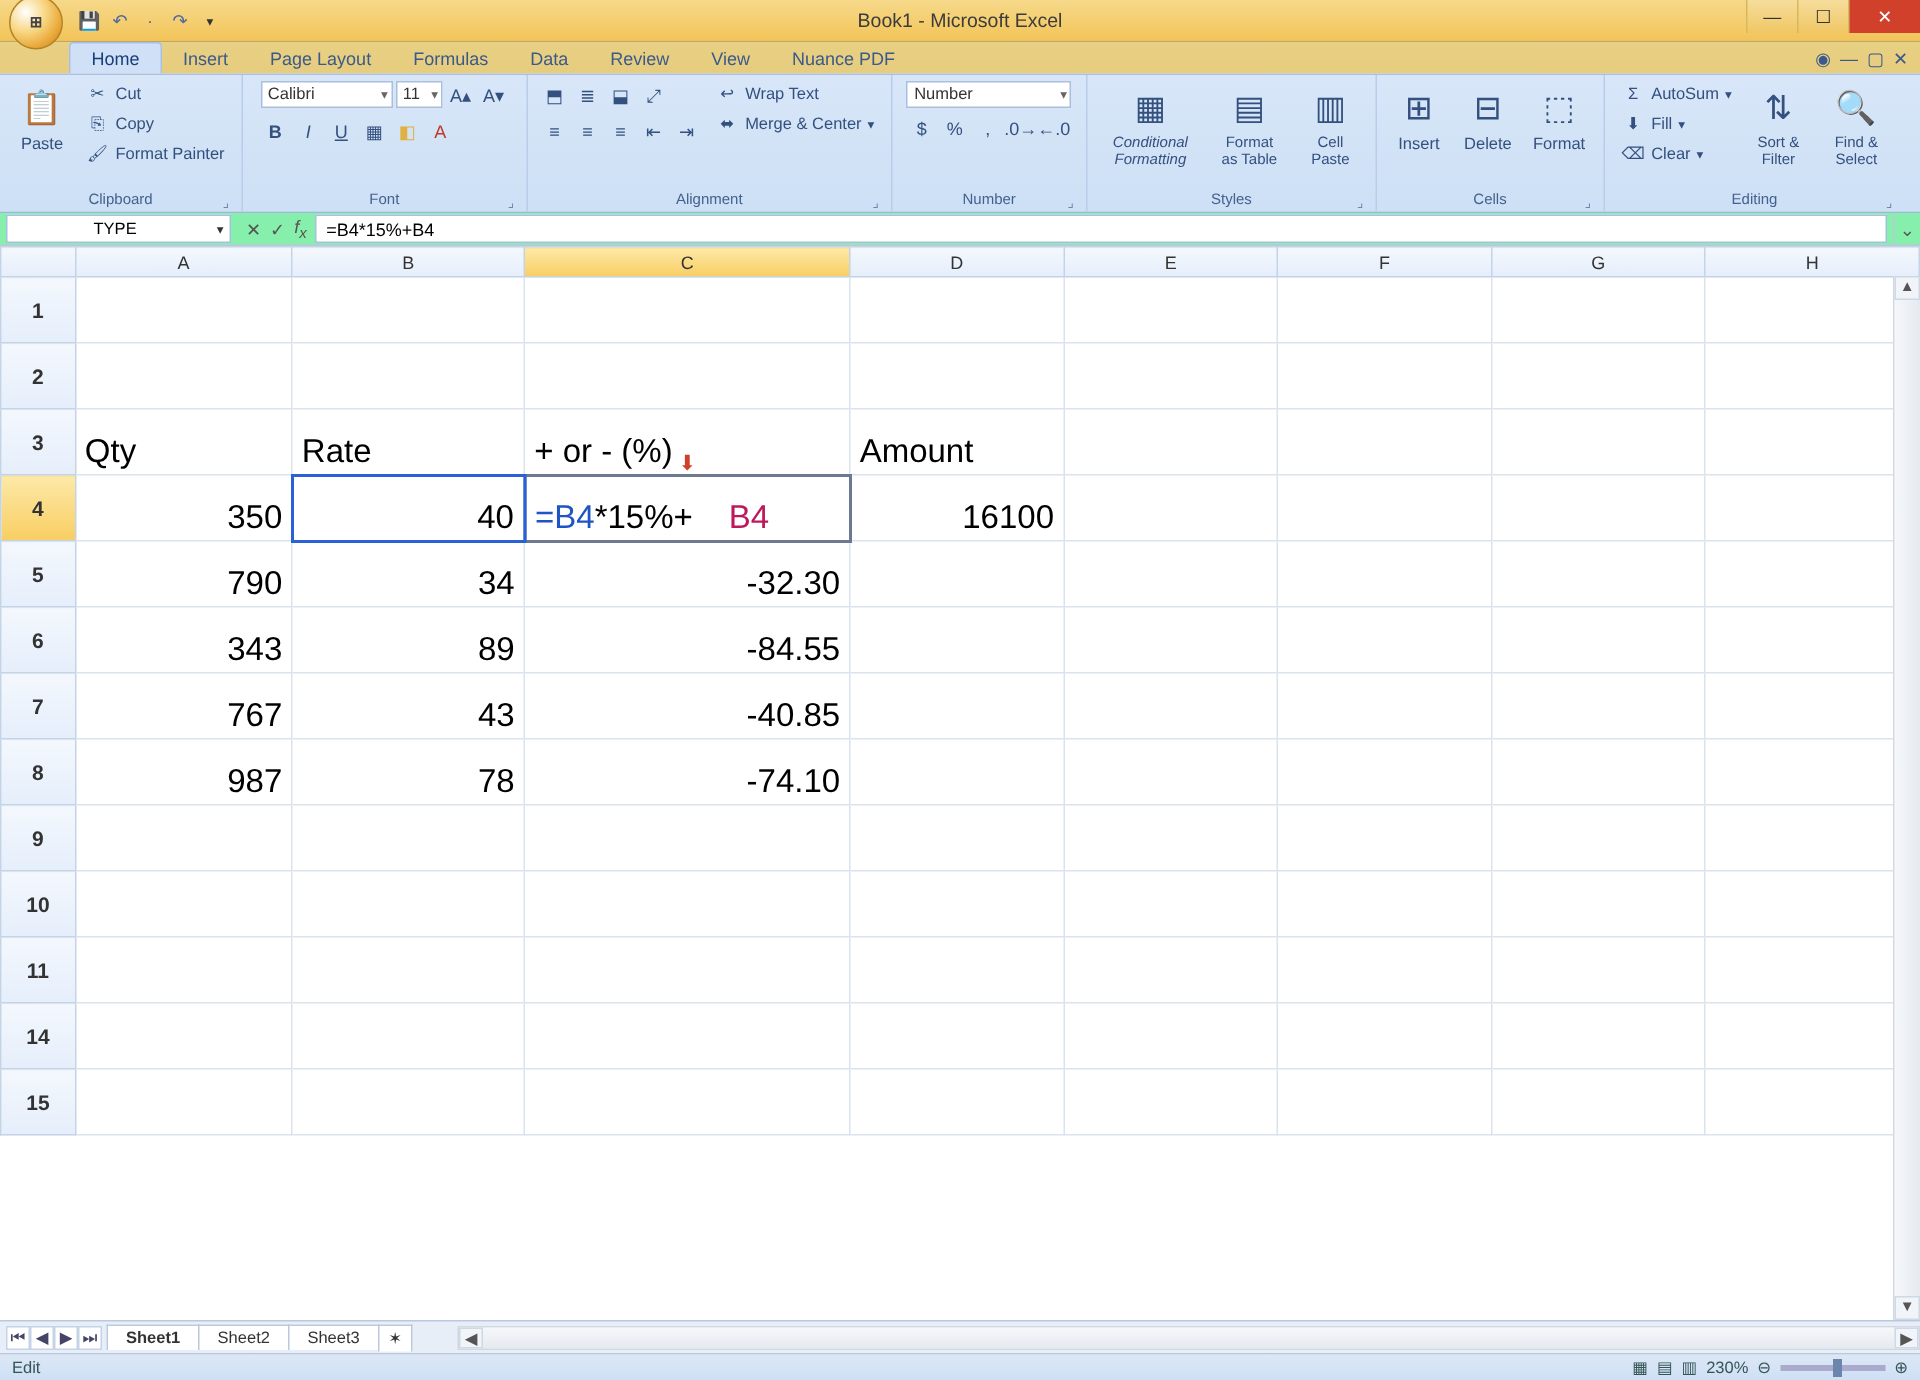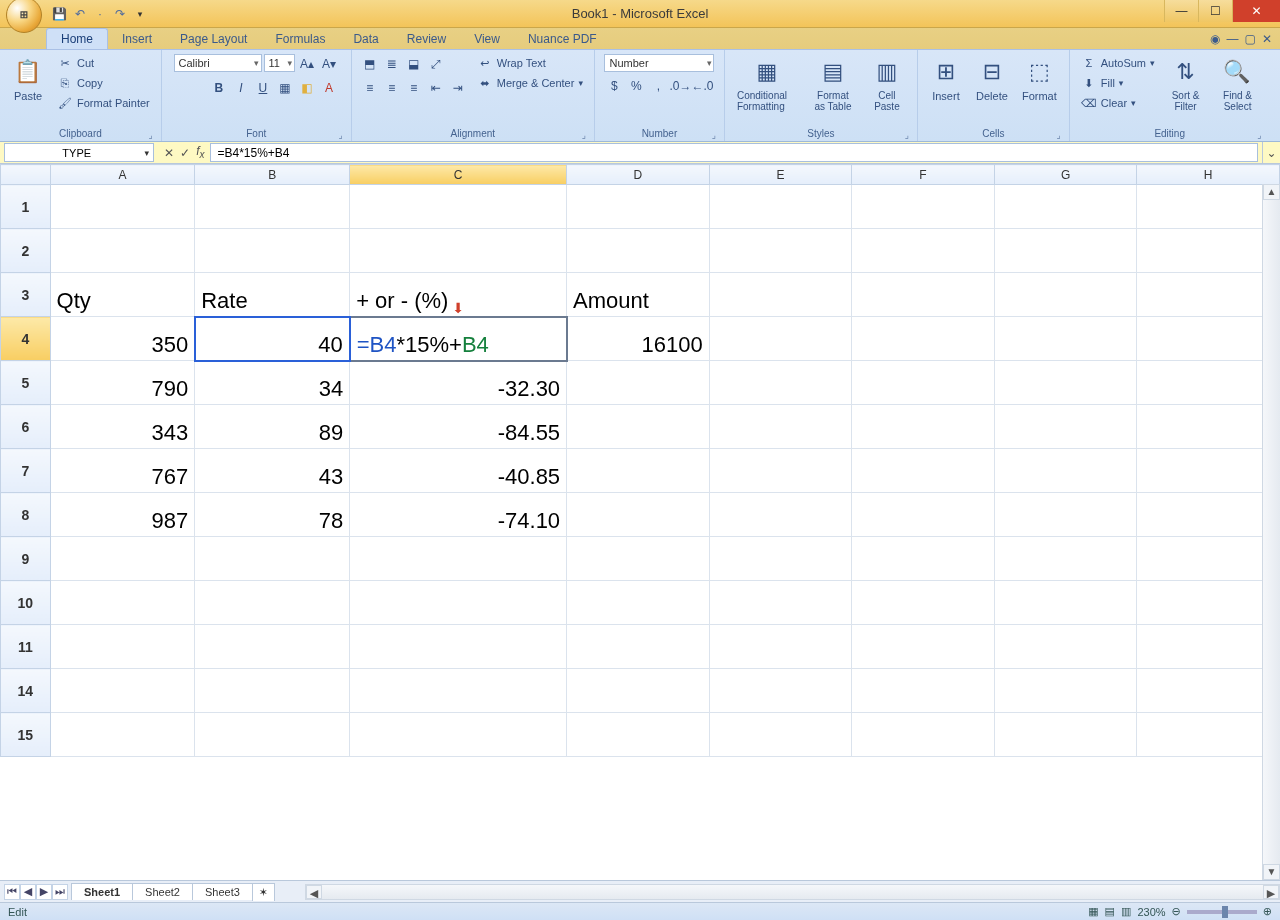--- a/index.html
+++ b/index.html
@@ -29,21 +29,21 @@
   .btncol { display:flex; flex-direction:column; gap:2px; font-size:11px; color:#33507f;}
   .btncol .row {display:flex; align-items:center; gap:4px; padding:1px 3px; white-space:nowrap;}
   .bigbtn { display:flex; flex-direction:column; align-items:center; font-size:11px; color:#33507f; padding:2px 4px; gap:2px;}
   .icon { display:inline-block; width:16px; height:16px; text-align:center; line-height:16px;}
   .iconL { width:32px; height:32px; font-size:22px; text-align:center; line-height:32px;}
   .sel { border:1px solid #a8bfdd; background:#fff; height:18px; font-size:11px; padding:0 14px 0 4px; color:#333; display:inline-flex; align-items:center; position:relative; min-width:40px;}
   .sel::after{content:"▾"; position:absolute; right:2px; color:#666; font-size:9px;}
   .fmtbtn { width:20px; height:20px; border:1px solid transparent; display:inline-flex; align-items:center; justify-content:center; color:#33507f; font-size:12px;}
   .rownogap { display:flex; gap:2px;}
   
-  .fxrow { height:22px; display:flex; align-items:stretch; border-bottom:1px solid #b9c8db; background:#fef9c3;}
+  .fxrow { height:22px; display:flex; align-items:stretch; border-bottom:1px solid #b9c8db; background:#86efac;}
   .namebox { width:150px; border:1px solid #a8bfdd; background:#fff; margin:1px 4px; display:flex; align-items:center; padding:0 4px; font-size:11px; position:relative;}
   .namebox .txt{flex:1; text-align:center;}
   .namebox::after{content:"▾"; color:#333; font-size:9px;}
   .fxicons { display:flex; align-items:center; gap:6px; padding:0 6px; color:#555;}
   .fxbar { flex:1; border:1px solid #a8bfdd; background:#fff; margin:1px 4px 1px 0; padding:0 6px; display:flex; align-items:center; font-size:12px;}
   .expand { width:18px; display:flex; align-items:center; justify-content:center; border-left:1px solid #b9c8db; color:#555;}
   
   .grid-wrap { position:absolute; top:164px; left:0; right:0; bottom:40px; overflow:hidden; background:#fff;}
   table.grid { border-collapse:collapse; table-layout:fixed; width:100%;}
   .colhdr th { background:linear-gradient(#f4f8fd,#e5eefb); border:1px solid #c4d3e6; font-weight:normal; color:#333; font-size:12px; height:20px;}
@@ -65,21 +65,21 @@
   .sheet-scroll { flex:1; margin-left:30px; display:flex; align-items:center;}
   .hscroll { flex:1; height:16px; background:#e5eaf0; border:1px solid #cfd8e3; display:flex;}
   .hscroll .arrow { width:16px; background:#f1f4f8; border:1px solid #cfd8e3; text-align:center; line-height:14px; color:#555;}
   .hscroll .thumb { flex:1; background:linear-gradient(#f5f7fa,#e5eaf0);}
   
   .status { position:absolute; bottom:0; left:0; right:0; height:18px; background:linear-gradient(#dce7f5,#cfe0f5); border-top:1px solid #b9c8db; display:flex; align-items:center; padding:0 8px; font-size:11px; color:#355; justify-content:space-between;}
   .status .zoom { display:flex; align-items:center; gap:6px;}
   .vscroll { position:absolute; top:184px; right:0; bottom:40px; width:18px; background:#e5eaf0; border-left:1px solid #cfd8e3; display:flex; flex-direction:column;}
   .vscroll .arrow{height:16px; background:#f1f4f8; border:1px solid #cfd8e3; text-align:center; color:#555; font-size:10px; line-height:14px;}
   .vscroll .thumb{flex:1; background:linear-gradient(90deg,#f5f7fa,#e5eaf0);}
-  .formula-colored .p1{color:#1f54c4;} .formula-colored .p2{color:#000;} .formula-colored .p3{color:#15803d;}
+  .formula-colored .p1{color:#1f54c4;} .formula-colored .p2{color:#000;} .formula-colored .p3{color:#be185d;margin-left:24px;}
 </style>
 </head>
 <body>
 
 <div class="titlebar">
   <div class="office-btn">⊞</div>
   <div class="qat">
     <span class="save">💾</span>
     <span>↶</span>
     <span>·</span>
@@ -131,21 +131,21 @@
         <div class="row">
             <span class="icon">🖌</span>
             <span>Format Painter</span>
           </div>
       </div>
     </div>
     <div class="group-label">Clipboard</div>
   </div>
 
   <div class="group" style="min-width:190px;">
-    <div class="group-body" style="flex-direction:column; gap:4px; align-items:flex-end;">
+    <div class="group-body" style="flex-direction:column; gap:4px; align-items:flex-start;">
       <div class="rownogap">
         <span class="sel" style="min-width:88px;">Calibri</span>
         <span class="sel" style="min-width:30px;">11</span>
         <span class="fmtbtn">A▴</span>
         <span class="fmtbtn">A▾</span>
       </div>
       <div class="rownogap">
         <span class="fmtbtn">
             <b>B</b>
           </span>
@@ -206,21 +206,21 @@
         <span class="fmtbtn">←.0</span>
       </div>
     </div>
     <div class="group-label">Number</div>
   </div>
 
   <div class="group" style="min-width:170px;">
     <div class="group-body">
       <div class="bigbtn">
           <span class="iconL">▦</span>
-          <span style="font-size:10px; width:60px;">Conditional Formatting</span>
+          <span style="font-size:10px; text-align:center; width:60px;font-style:italic;">Conditional Formatting</span>
         </div>
       <div class="bigbtn">
           <span class="iconL">▤</span>
           <span style="font-size:10px; text-align:center; width:44px;">Format as Table</span>
         </div>
       <div class="bigbtn">
           <span class="iconL">▥</span>
           <span style="font-size:10px; text-align:center; width:36px;">Cell Paste</span>
         </div>
     </div>

